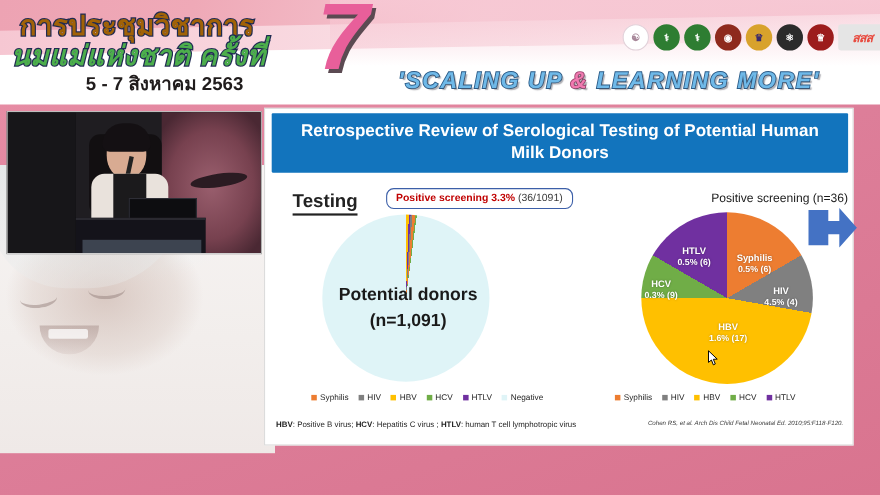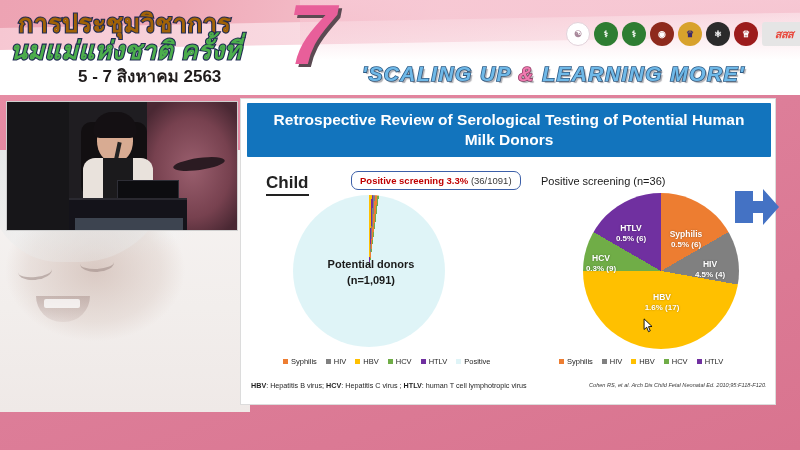--- a/index.html
+++ b/index.html
@@ -201,26 +201,26 @@
       conic-gradient(from 0deg,
         #ffc000 0deg 2.0deg,
         #7030a0 2.0deg 3.2deg,
         #808080 3.2deg 4.5deg,
         #ed7d31 4.5deg 6.5deg,
         #70ad47 6.5deg 7.5deg,
         #dff4f7 7.5deg 360deg);
   }
   .pie-left-label {
     position: absolute; left: 0; top: 62px; width: 200px; text-align: center;
-    font-size: 11px; font-weight: bold; color: #1a1a1a; line-height: 1.45;
+    font-size: 16px; font-weight: bold; color: #1a1a1a; line-height: 1.45;
   }
 
   
   .pie-right-head {
-    position: absolute; left: 300px; top: 76px; width: 230px; text-align: left;
+    position: absolute; left: 300px; top: 76px; width: 230px; text-align: right;
     font-size: 11px; color: #1a1a1a;
   }
   .pie-right-wrap { position: absolute; left: 318px; top: 94px; width: 200px; height: 162px; }
   .pie-right {
     position: absolute; left: 24px; top: 0; width: 156px; height: 156px;
     border-radius: 50%;
     background:
       conic-gradient(from 0deg,
         #ed7d31 0deg 60deg,
         #808080 60deg 100deg,
@@ -313,21 +313,21 @@
     <div class="v-podium"></div>
     <div class="v-podium-base"></div>
   </div>
 
   <div class="slide">
 
     <div class="slide-title-bar">
       <div class="slide-title">Retrospective Review of Serological Testing of Potential Human Milk Donors</div>
     </div>
 
-    <div class="result-label">Child</div>
+    <div class="result-label">Testing</div>
 
     <div class="callout"><span class="hl">Positive screening 3.3%</span><span class="sub"> (36/1091)</span></div>
 
     <svg class="blue-arrow" viewBox="0 0 48 48">
       <path d="M2 6 L20 6 L20 16 L30 16 L30 4 L46 22 L30 40 L30 28 L20 28 L20 38 L2 38 Z" fill="#4472C4"></path>
     </svg>
 
     <div class="pie-left-wrap">
       <div class="pie-left"></div>
       <div class="pie-left-label">
@@ -382,21 +382,21 @@
       <span class="item">
           <i class="sw" style="background:#70AD47"></i>
           <span>HCV</span>
         </span>
       <span class="item">
           <i class="sw" style="background:#7030A0"></i>
           <span>HTLV</span>
         </span>
       <span class="item">
           <i class="sw" style="background:#DFF4F7"></i>
-          <span>Positive</span>
+          <span>Negative</span>
         </span>
     </div>
 
     <div class="legend legend-right">
       <span class="item">
           <i class="sw" style="background:#ED7D31"></i>
           <span>Syphilis</span>
         </span>
       <span class="item">
           <i class="sw" style="background:#808080"></i>
@@ -409,21 +409,21 @@
       <span class="item">
           <i class="sw" style="background:#70AD47"></i>
           <span>HCV</span>
         </span>
       <span class="item">
           <i class="sw" style="background:#7030A0"></i>
           <span>HTLV</span>
         </span>
     </div>
 
-    <div class="footnote"><b>HBV</b><span>: Hepatitis B virus; </span><b>HCV</b><span>: Hepatitis C virus ; </span><b>HTLV</b><span>: human T cell lymphotropic virus</span></div>
+    <div class="footnote"><b>HBV</b><span>: Positive B virus; </span><b>HCV</b><span>: Hepatitis C virus ; </span><b>HTLV</b><span>: human T cell lymphotropic virus</span></div>
 
     <div class="citation">Cohen RS, et al. Arch Dis Child Fetal Neonatal Ed. 2010;95:F118-F120.</div>
   </div>
 
   <svg class="cursor" viewBox="0 0 12 17">
     <path d="M1 1 L1 13 L4 10.5 L6 15.5 L8 14.6 L6 9.8 L10 9.6 Z" fill="#ffffff" stroke="#000000" stroke-width="1"></path>
   </svg>
 
 </div>
 

